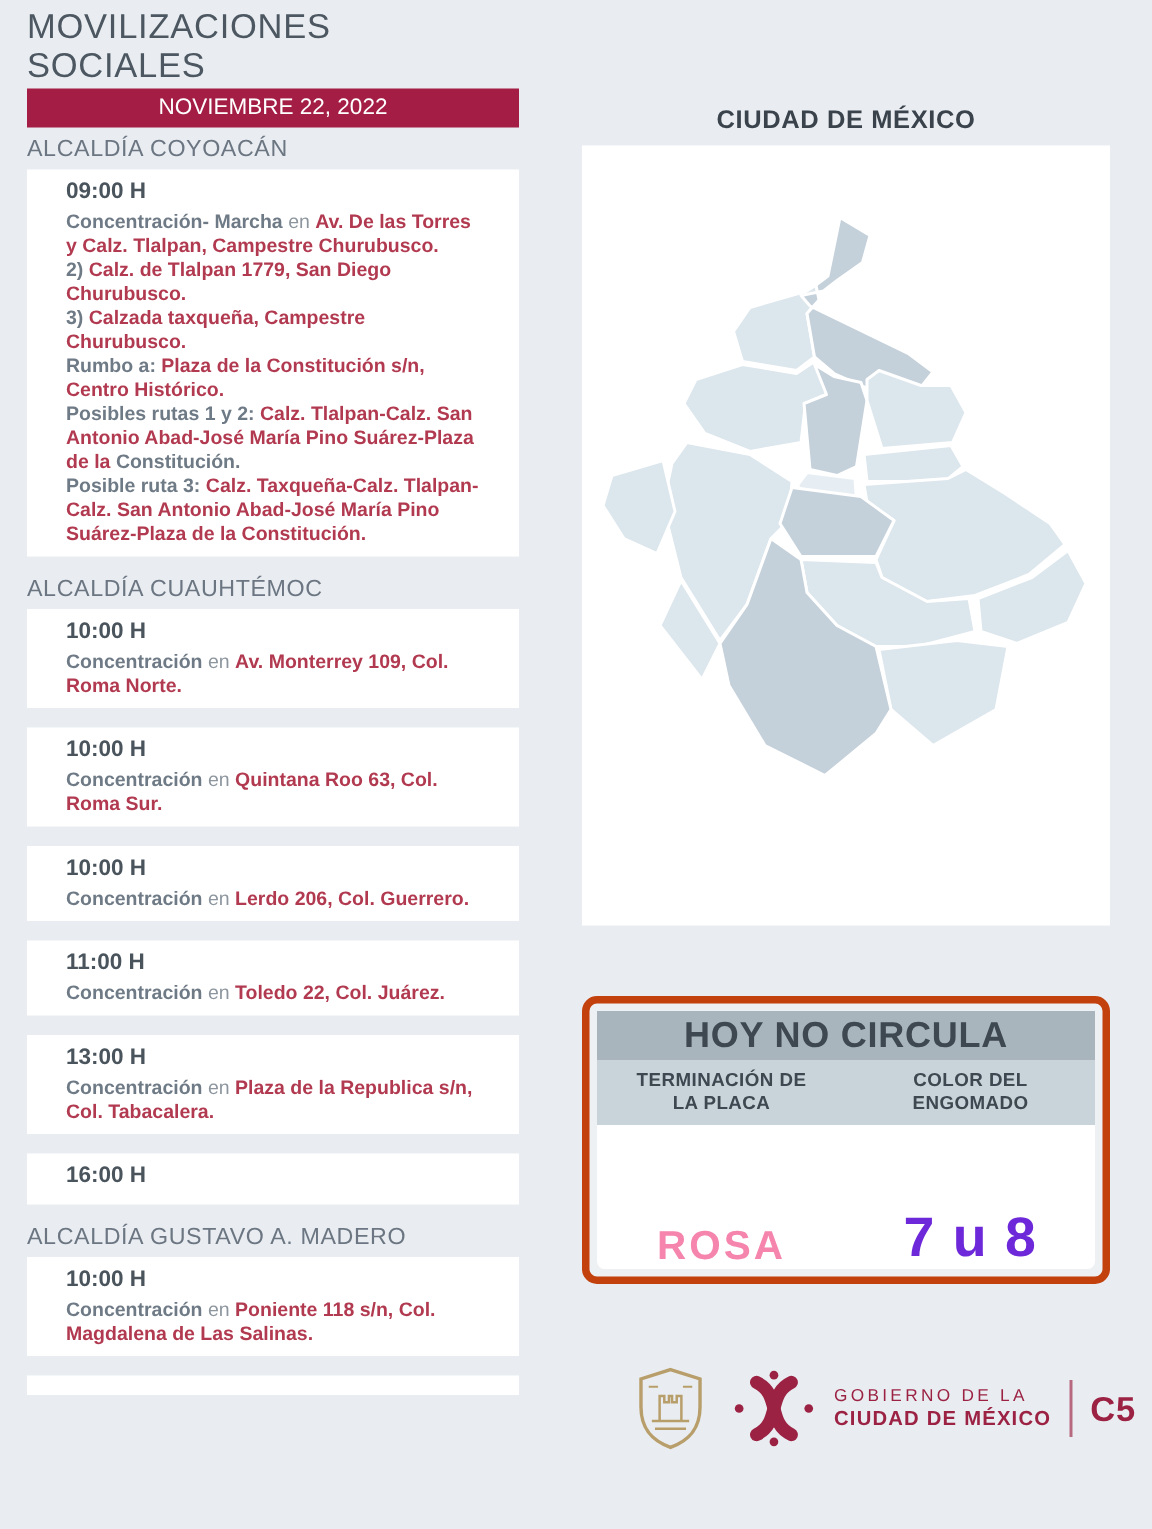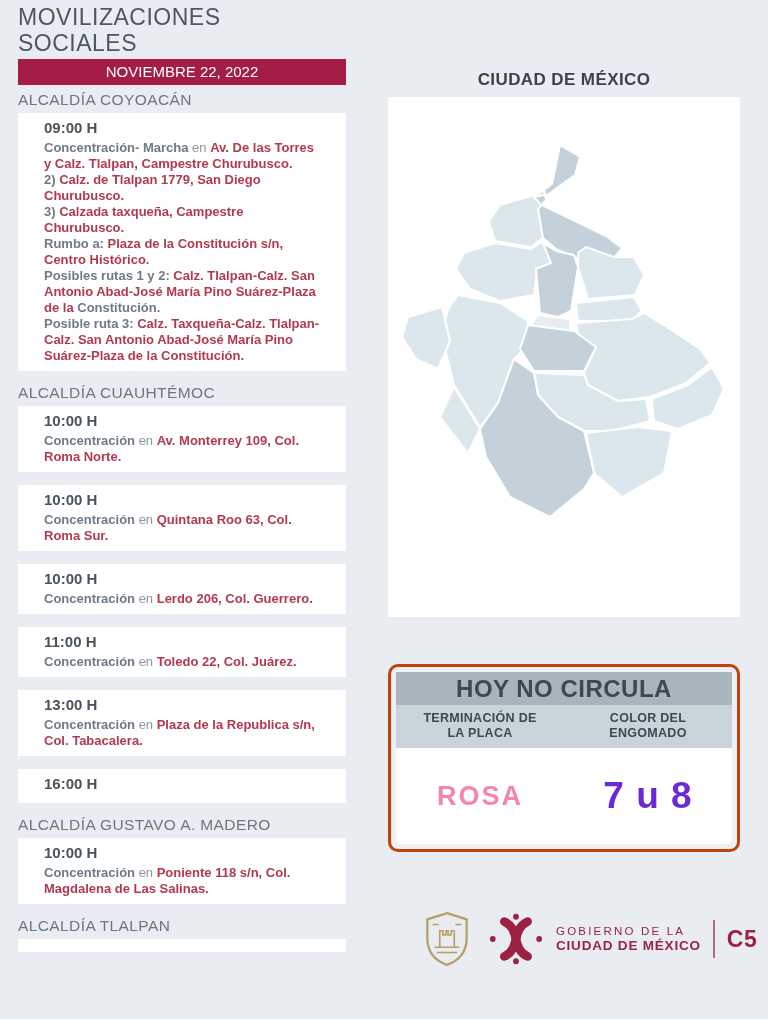--- a/index.html
+++ b/index.html
@@ -29,25 +29,25 @@
   
   .right-col{position:absolute;left:388px;top:70px;width:352px;}
   .map-title{font-size:17px;font-weight:bold;color:#3a434c;letter-spacing:.4px;text-align:center;margin-bottom:7px;}
   .map-box{background:#fff;width:352px;height:520px;}
   .map-box svg{display:block;width:352px;height:520px;}
   .r-light{fill:var(--map-light);}
   .r-lighter{fill:var(--map-lighter);}
   .r-dark{fill:var(--map-dark);}
   .map-box polygon{stroke:#fff;stroke-width:2;stroke-linejoin:round;}
 
-  .hnc{margin-top:47px;background:#eef1f4;border:3px solid #c2410c;border-radius:10px;padding:5px;}
+  .hnc{margin-top:47px;background:#eef1f4;border:5px solid #c2410c;border-radius:10px;padding:5px;}
   .hnc-header{background:var(--bar-gray);color:var(--slate);font-weight:bold;font-size:24px;letter-spacing:.5px;text-align:center;line-height:33px;height:33px;}
   .hnc-sub{display:flex;background:var(--bar-light);padding:6px 0 7px;}
   .hnc-col{flex:1;text-align:center;font-size:12.5px;font-weight:bold;color:var(--slate);line-height:15px;letter-spacing:.3px;white-space:pre-line;}
-  .hnc-values{display:flex;align-items:center;background:#fff;height:96px;border-radius:0 0 5px 5px;}
+  .hnc-values{display:flex;align-items:flex-end;background:#fff;height:96px;border-radius:0 0 5px 5px;}
   .hnc-rosa{flex:1;text-align:center;font-size:27px;font-weight:bold;color:var(--pink);letter-spacing:2px;}
   .hnc-placa{flex:1;text-align:center;font-size:37px;font-weight:bold;color:#6d28d9;letter-spacing:1px;}
 
   
   .logos{position:absolute;left:424px;top:906px;height:66px;display:flex;align-items:center;}
   .logo-shield{margin-right:16px;}
   .logo-knot{margin-right:12px;}
   .gob-text{color:var(--maroon);margin-right:12px;}
   .gob-line1{font-size:11.5px;letter-spacing:2.2px;line-height:14px;}
   .gob-line2{font-size:13.5px;font-weight:bold;letter-spacing:.8px;line-height:16px;}
@@ -95,21 +95,20 @@
           <p class="body"><span class="seg-label">Concentración</span><span class="seg-plain"> en </span><span class="seg-red">Plaza de la Republica s/n, Col. Tabacalera.</span></p>
         </div>
         <div class="card">
           <div class="time">16:00 H</div>
         </div>
         <div class="section-title">ALCALDÍA GUSTAVO A. MADERO</div>
         <div class="card">
           <div class="time">10:00 H</div>
           <p class="body"><span class="seg-label">Concentración</span><span class="seg-plain"> en </span><span class="seg-red">Poniente 118 s/n, Col. Magdalena de Las Salinas.</span></p>
         </div>
-        <div class="section-title">ALCALDÍA TLALPAN</div>
         <div class="card"></div>
       </div>
 
   </div>
 
   <div class="right-col">
     <div class="map-title">CIUDAD DE MÉXICO</div>
     <div class="map-box">
       <svg viewBox="0 0 352 520" xmlns="http://www.w3.org/2000/svg">
         <polygon class="r-light" points="112,108 150,97 156,93 158,103 150,112 155,141 143,150 107,144 101,124"></polygon>

